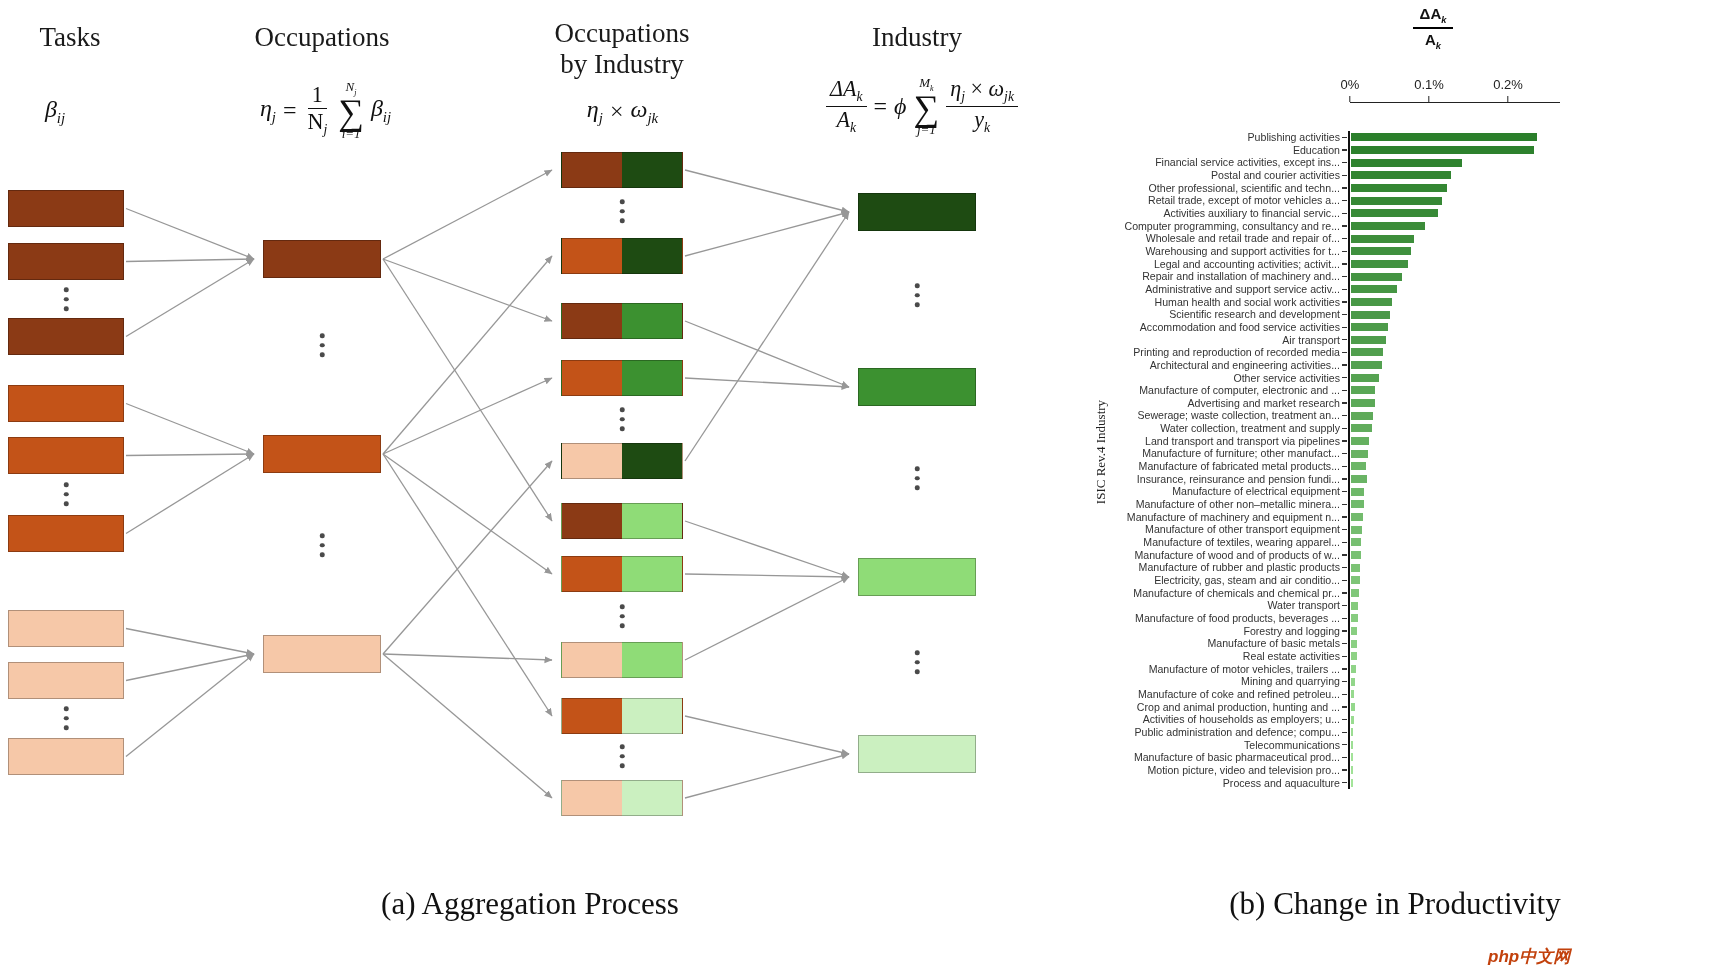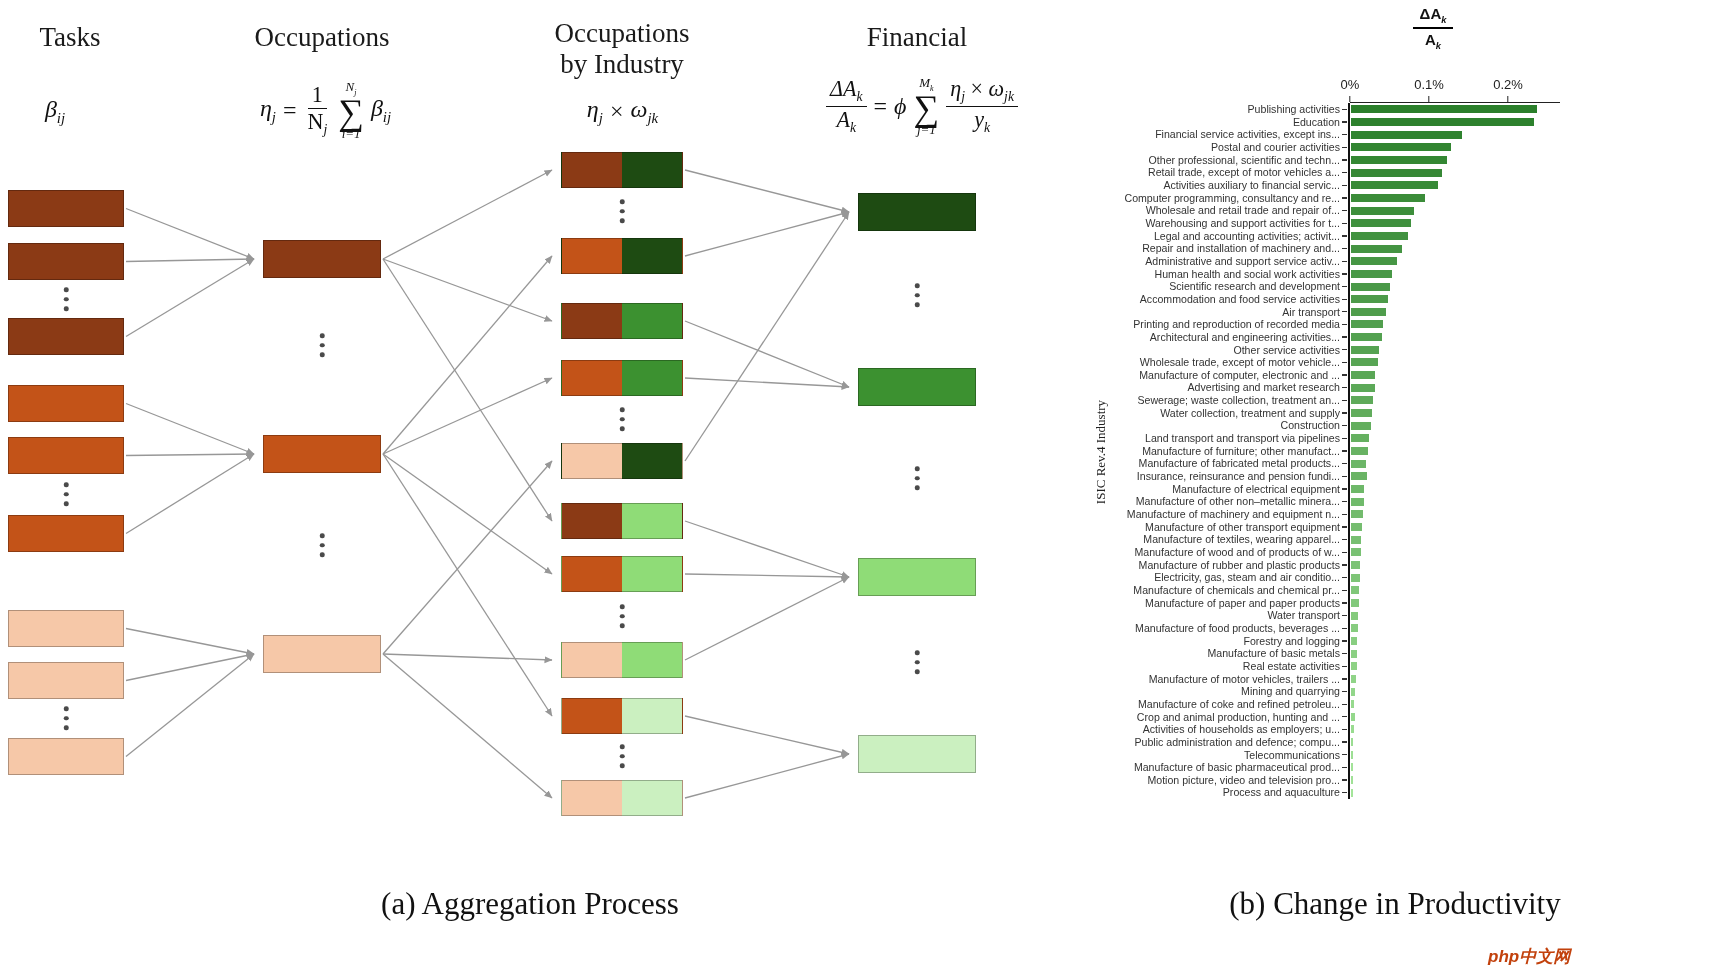--- a/index.html
+++ b/index.html
@@ -22,21 +22,21 @@
   .vdots{position:absolute;display:flex;flex-direction:column;gap:5px;transform:translate(-50%,-50%);}
   .vdots .dot{width:4.5px;height:4.5px;border-radius:50%;background:#4a4a4a;}
   #arrows{position:absolute;left:0;top:0;pointer-events:none;}
   .caption{position:absolute;font-size:31px;color:#111;text-align:center;white-space:nowrap;}
 
   
   #panel-b{position:absolute;left:1092px;top:70px;width:630px;font-family:"Liberation Sans",sans-serif;}
   #xaxis{position:relative;margin-left:258px;width:210px;height:32px;border-bottom:1.6px solid #222;}
   .xtick-label{position:absolute;bottom:10px;transform:translateX(-50%);font-size:13px;color:#222;}
   .xtick-mark{position:absolute;bottom:0;width:1.4px;height:6px;background:#222;transform:translateX(-50%);}
-  #plot{position:relative;}
+  #plot{position:relative;margin-top:28px;}
   #vaxis{position:absolute;left:256px;top:0;bottom:0;width:1.6px;background:#111;}
   .bar-row{display:flex;align-items:center;height:12.67px;}
   .bar-label{flex:0 0 248px;text-align:right;font-size:10.6px;color:#333;white-space:nowrap;line-height:1;}
   .bar-tick{flex:0 0 5px;height:1.3px;background:#333;margin-left:2px;}
   .bar{height:8px;margin-left:4px;}
   #ylab{position:absolute;white-space:nowrap;font-size:13px;color:#222;
         transform:translate(-50%,-50%) rotate(-90deg);}
   #top-frac{position:absolute;left:1400px;top:5px;width:66px;text-align:center;
             font-family:"Liberation Sans",sans-serif;font-weight:bold;font-size:15px;color:#111;}
   #top-frac .tf-num{display:inline-block;border-bottom:2px solid #000;padding:0 7px 2px;}
@@ -51,21 +51,21 @@
 <div id="root">
 
   <div id="panel-a">
 
     <div class="col-header" style="left:10px;top:22px;width:120px;">Tasks</div>
     <div class="col-header" style="left:232px;top:22px;width:180px;">Occupations</div>
     <div class="col-header" style="left:532px;top:18px;width:180px;line-height:1.15;">
       <div>Occupations</div>
       <div>by Industry</div>
     </div>
-    <div class="col-header" style="left:852px;top:22px;width:130px;">Financial</div>
+    <div class="col-header" style="left:852px;top:22px;width:130px;">Industry</div>
 
     <div class="formula" style="left:10px;top:96px;width:90px;">
       <span><span class="it">β</span><sub>ij</sub></span>
     </div>
 
     <div class="formula" style="left:218px;top:80px;width:215px;">
       <span><span class="it">η</span><sub>j</sub></span>
       <span>=</span>
       <span class="frac">
         <span class="num">1</span>
@@ -348,50 +348,40 @@
             <div class="bar-label">Architectural and engineering activities...</div>
             <div class="bar-tick"></div>
             <div class="bar" style="width: 30.81px; background: rgb(83, 161, 80);"></div>
           </div>
           <div class="bar-row">
             <div class="bar-label">Other service activities</div>
             <div class="bar-tick"></div>
             <div class="bar" style="width: 28.44px; background: rgb(86, 163, 82);"></div>
           </div>
           <div class="bar-row">
-            <div class="bar-label">Wholesale trade, except of motor vehicle...</div>
-            <div class="bar-tick"></div>
-            <div class="bar" style="width: 26.86px; background: rgb(88, 165, 84);"></div>
-          </div>
-          <div class="bar-row">
             <div class="bar-label">Manufacture of computer, electronic and ...</div>
             <div class="bar-tick"></div>
             <div class="bar" style="width: 24.49px; background: rgb(90, 167, 86);"></div>
           </div>
           <div class="bar-row">
             <div class="bar-label">Advertising and market research</div>
             <div class="bar-tick"></div>
             <div class="bar" style="width: 23.7px; background: rgb(92, 169, 88);"></div>
           </div>
           <div class="bar-row">
             <div class="bar-label">Sewerage; waste collection, treatment an...</div>
             <div class="bar-tick"></div>
             <div class="bar" style="width: 22.12px; background: rgb(95, 170, 90);"></div>
           </div>
           <div class="bar-row">
             <div class="bar-label">Water collection, treatment and supply</div>
             <div class="bar-tick"></div>
             <div class="bar" style="width: 20.54px; background: rgb(97, 172, 92);"></div>
           </div>
           <div class="bar-row">
-            <div class="bar-label">Construction</div>
-            <div class="bar-tick"></div>
-            <div class="bar" style="width: 19.75px; background: rgb(99, 174, 94);"></div>
-          </div>
-          <div class="bar-row">
             <div class="bar-label">Land transport and transport via pipelines</div>
             <div class="bar-tick"></div>
             <div class="bar" style="width: 18.17px; background: rgb(101, 176, 96);"></div>
           </div>
           <div class="bar-row">
             <div class="bar-label">Manufacture of furniture; other manufact...</div>
             <div class="bar-tick"></div>
             <div class="bar" style="width: 17.38px; background: rgb(104, 178, 99);"></div>
           </div>
           <div class="bar-row">
@@ -441,25 +431,20 @@
           </div>
           <div class="bar-row">
             <div class="bar-label">Electricity, gas, steam and air conditio...</div>
             <div class="bar-tick"></div>
             <div class="bar" style="width: 8.69px; background: rgb(126, 197, 119);"></div>
           </div>
           <div class="bar-row">
             <div class="bar-label">Manufacture of chemicals and chemical pr...</div>
             <div class="bar-tick"></div>
             <div class="bar" style="width: 7.9px; background: rgb(128, 199, 121);"></div>
-          </div>
-          <div class="bar-row">
-            <div class="bar-label">Manufacture of paper and paper products</div>
-            <div class="bar-tick"></div>
-            <div class="bar" style="width: 7.9px; background: rgb(130, 201, 123);"></div>
           </div>
           <div class="bar-row">
             <div class="bar-label">Water transport</div>
             <div class="bar-tick"></div>
             <div class="bar" style="width: 7.11px; background: rgb(133, 203, 125);"></div>
           </div>
           <div class="bar-row">
             <div class="bar-label">Manufacture of food products, beverages ...</div>
             <div class="bar-tick"></div>
             <div class="bar" style="width: 7.11px; background: rgb(135, 204, 127);"></div>

